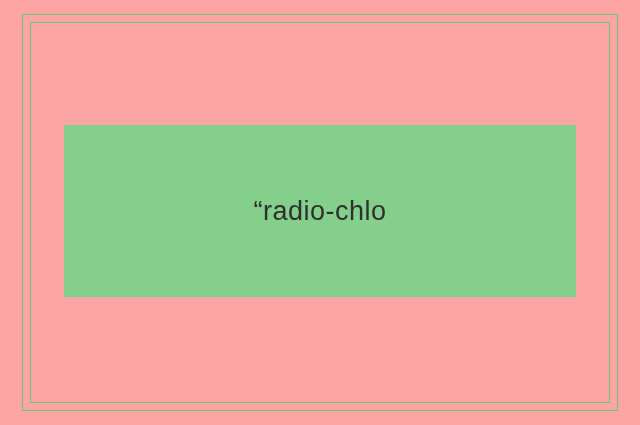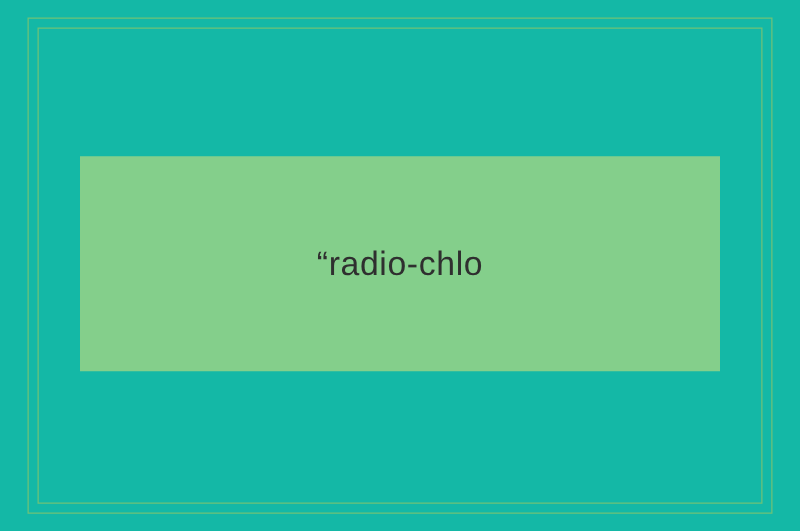--- a/index.html
+++ b/index.html
@@ -12,21 +12,21 @@
     background: #90f096;
     font-family: "Liberation Sans", sans-serif;
     overflow: hidden;
   }
   .card {
     position: absolute;
     left: 0;
     top: 0;
     width: 640px;
     height: 425px;
-    background: #14b8a6;
+    background: #fca5a5;
     box-sizing: border-box;
   }
   
   .frame-outer {
     position: absolute;
     left: 22px;
     top: 14px;
     width: 596px;
     height: 397px;
     border: 1px solid #6fc277;

